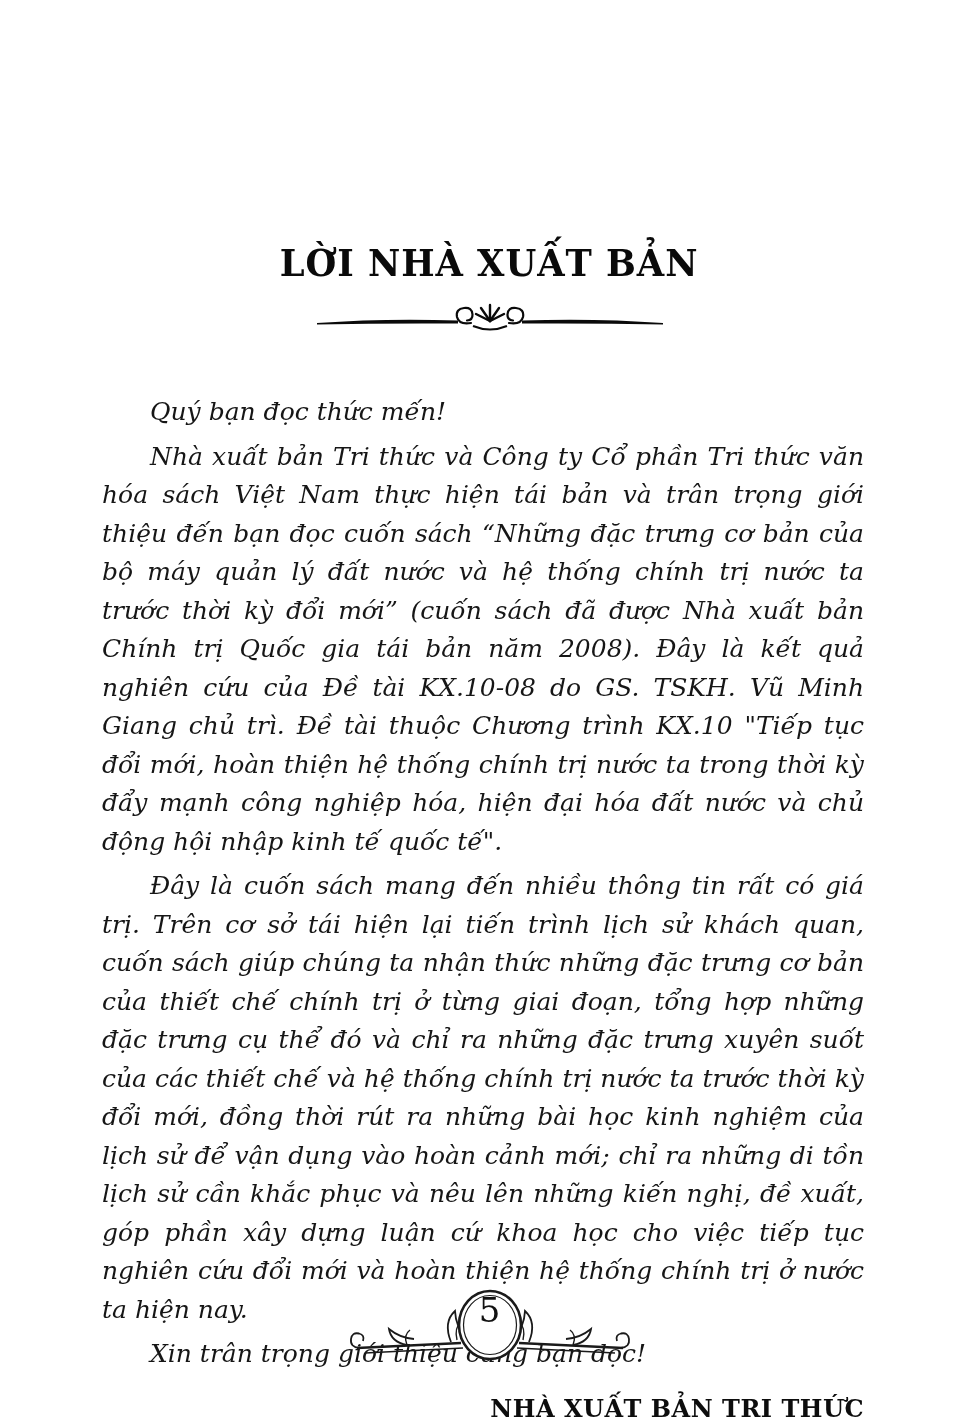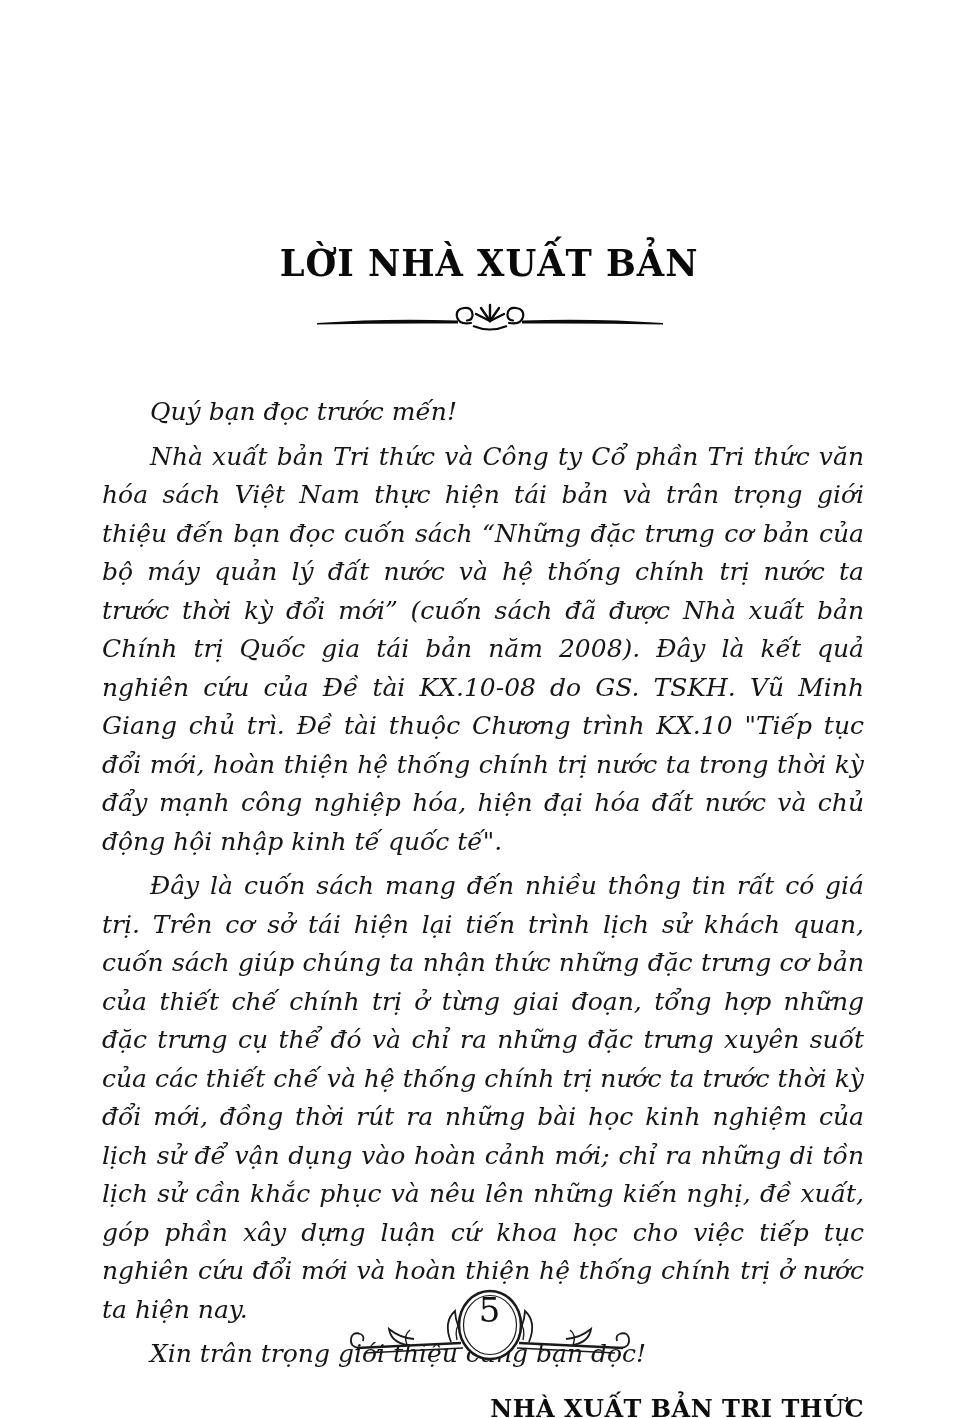--- a/index.html
+++ b/index.html
@@ -115,21 +115,21 @@
       <path d="M175 22 L175 6"></path>
       <path d="M175 22 L166 9"></path>
       <path d="M175 22 L184 9"></path>
       <path d="M175 22 L161 15"></path>
       <path d="M175 22 L189 15"></path>
     </g>
     <path d="M158 27 q 17 7 34 0" fill="none" stroke="#0a0a0a" stroke-width="2"></path>
   </svg>
 
   <div class="body-text">
-    <p>Quý bạn đọc trước mến!</p>
+    <p>Quý bạn đọc thức mến!</p>
     <p>Nhà xuất bản Tri thức và Công ty Cổ phần Tri thức văn hóa sách Việt Nam thực hiện tái bản và trân trọng giới thiệu đến bạn đọc cuốn sách “Những đặc trưng cơ bản của bộ máy quản lý đất nước và hệ thống chính trị nước ta trước thời kỳ đổi mới” (cuốn sách đã được Nhà xuất bản Chính trị Quốc gia tái bản năm 2008). Đây là kết quả nghiên cứu của Đề tài KX.10-08 do GS. TSKH. Vũ Minh Giang chủ trì. Đề tài thuộc Chương trình KX.10 "Tiếp tục đổi mới, hoàn thiện hệ thống chính trị nước ta trong thời kỳ đẩy mạnh công nghiệp hóa, hiện đại hóa đất nước và chủ động hội nhập kinh tế quốc tế".</p>
     <p>Đây là cuốn sách mang đến nhiều thông tin rất có giá trị. Trên cơ sở tái hiện lại tiến trình lịch sử khách quan, cuốn sách giúp chúng ta nhận thức những đặc trưng cơ bản của thiết chế chính trị ở từng giai đoạn, tổng hợp những đặc trưng cụ thể đó và chỉ ra những đặc trưng xuyên suốt của các thiết chế và hệ thống chính trị nước ta trước thời kỳ đổi mới, đồng thời rút ra những bài học kinh nghiệm của lịch sử để vận dụng vào hoàn cảnh mới; chỉ ra những di tồn lịch sử cần khắc phục và nêu lên những kiến nghị, đề xuất, góp phần xây dựng luận cứ khoa học cho việc tiếp tục nghiên cứu đổi mới và hoàn thiện hệ thống chính trị ở nước ta hiện nay.</p>
     <p>Xin trân trọng giới thiệu cùng bạn đọc!</p>
     <div class="signature">NHÀ XUẤT BẢN TRI THỨC</div>
   </div>
 
   <div class="footer-ornament">
     <svg width="290" height="104" viewBox="0 0 290 104" xmlns="http://www.w3.org/2000/svg" aria-hidden="true">
 
       <g fill="none" stroke="#1a1a1a">

